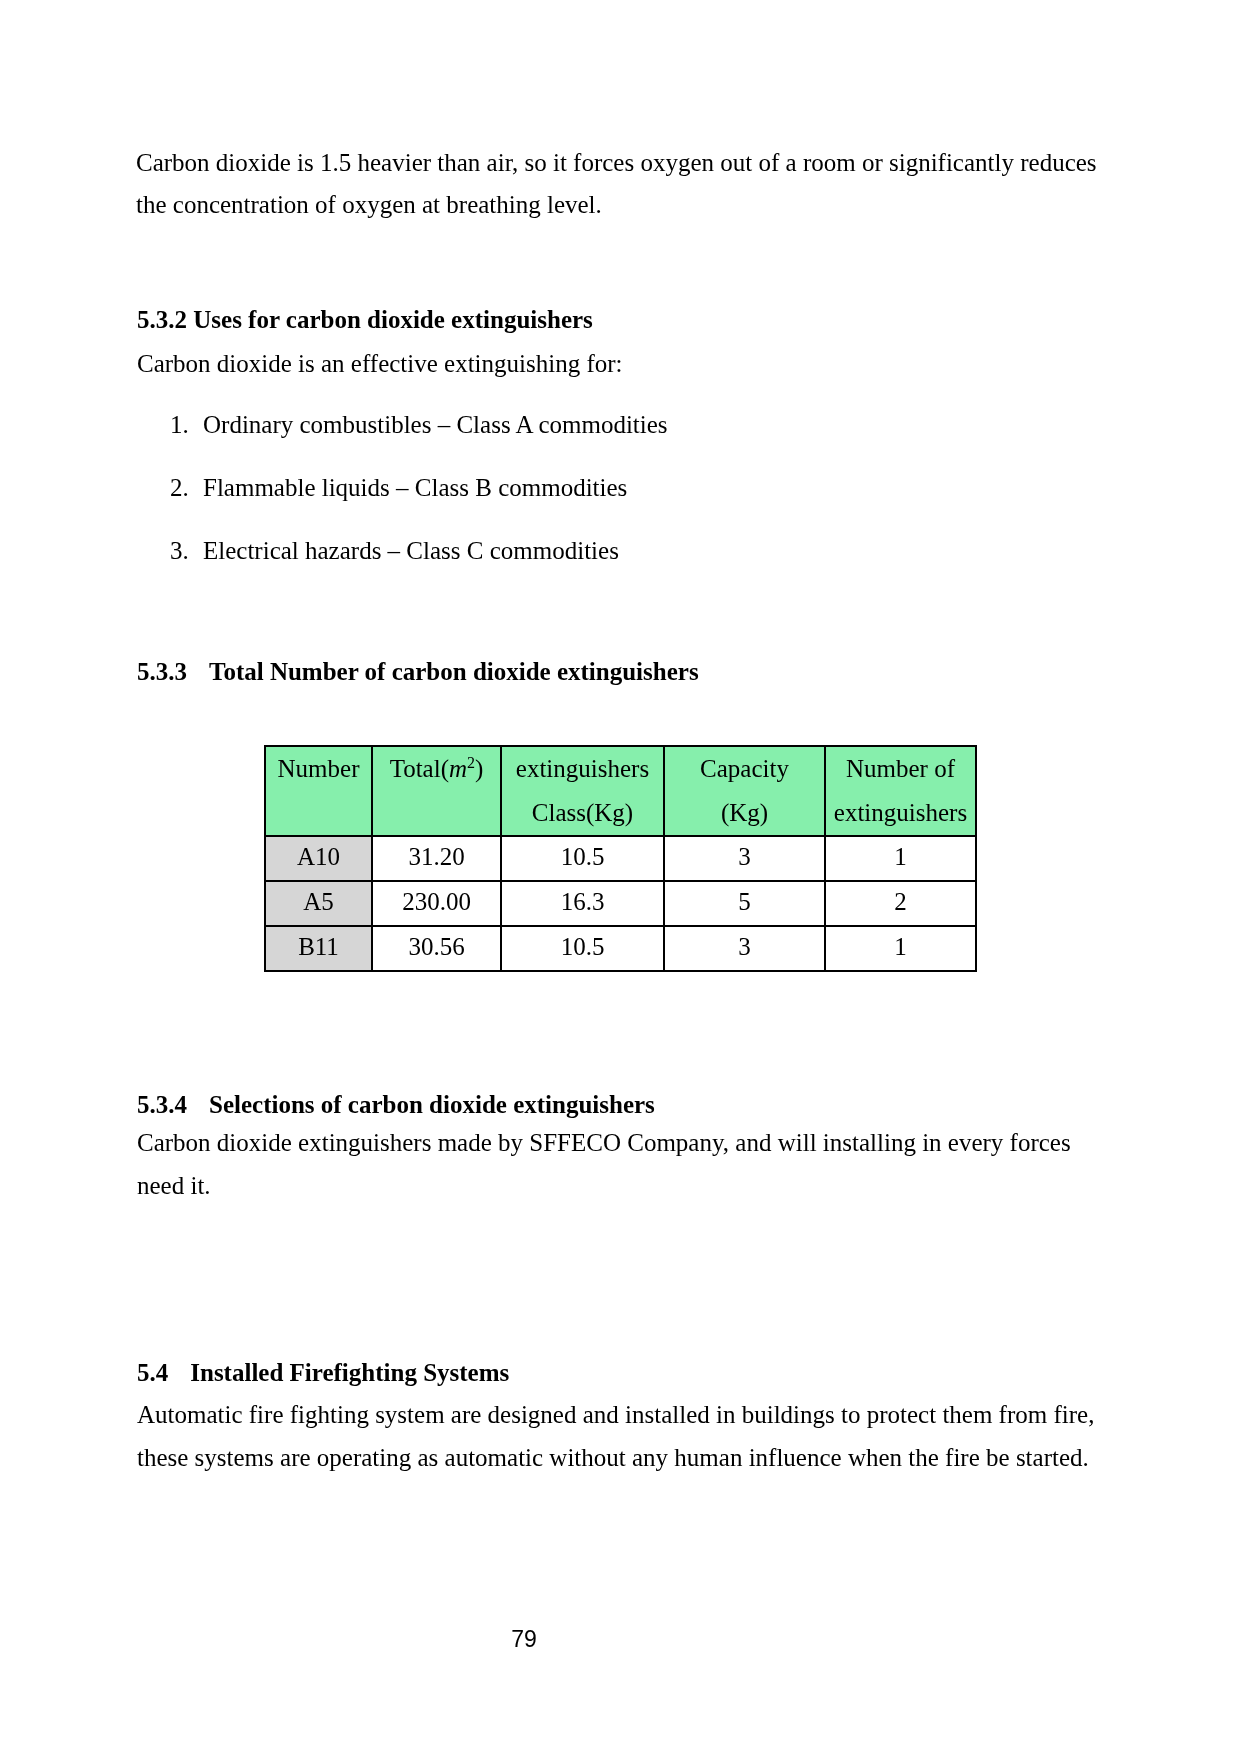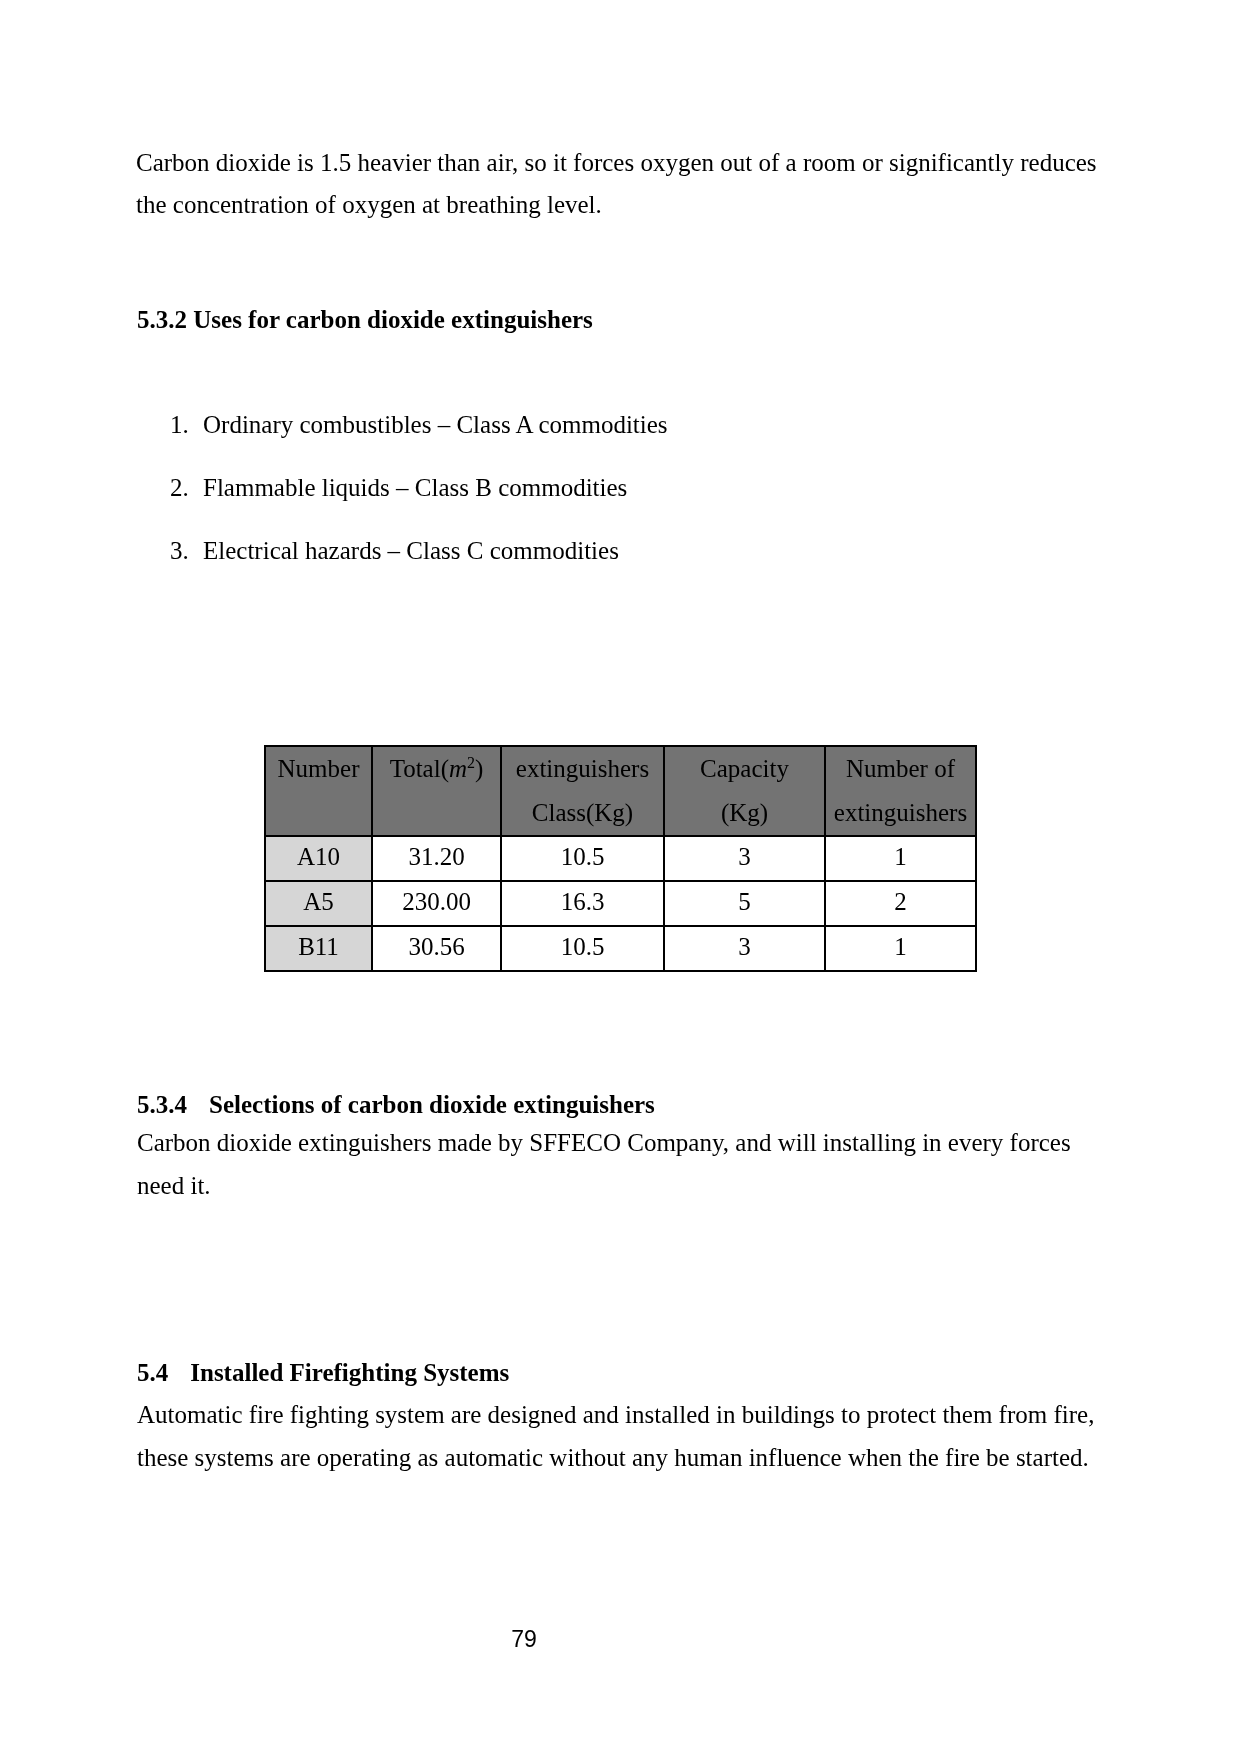--- a/index.html
+++ b/index.html
@@ -60,21 +60,21 @@
   }
   table.ext-table th, table.ext-table td {
     border: 2px solid #000000;
     text-align: center;
     vertical-align: top;
     font-weight: normal;
     padding: 0;
     overflow: hidden;
   }
   table.ext-table th {
-    background: #737373;
+    background: #86efac;
     height: 88px;
     line-height: 44px;
   }
   table.ext-table td {
     height: 45px;
     line-height: 40px;
     background: #ffffff;
   }
   table.ext-table td.rowhead { background: #d6d6d6; }
   .var-m { font-style: italic; font-family: "Liberation Serif", serif; }
@@ -96,34 +96,38 @@
 </style>
 </head>
 <body>
 
 <div class="page">
 
   <div class="abs body-text" style="top:142px">Carbon dioxide is 1.5 heavier than air, so it forces oxygen out of a room or significantly reduces the concentration of oxygen at breathing level.</div>
 
   <div class="abs heading" style="top:303px">5.3.2 Uses for carbon dioxide extinguishers</div>
 
+  <div class="abs lead" style="top:347px">Carbon dioxide is an effective extinguishing for:</div>
 
   <div class="abs list-item" style="top:408px">
     <span class="marker">1.</span>
     <span class="text">Ordinary combustibles – Class A commodities</span>
   </div>
   <div class="abs list-item" style="top:471px">
     <span class="marker">2.</span>
     <span class="text">Flammable liquids – Class B commodities</span>
   </div>
   <div class="abs list-item" style="top:534px">
     <span class="marker">3.</span>
     <span class="text">Electrical hazards – Class C commodities</span>
   </div>
 
+  <div class="abs heading" style="top:655px">
+    <span class="num">5.3.3</span><span>Total Number of carbon dioxide extinguishers</span>
+  </div>
 
 
   <table class="ext-table">
     <colgroup>
       <col style="width:107px">
       <col style="width:129px">
       <col style="width:163px">
       <col style="width:161px">
       <col style="width:151px">
     </colgroup>

